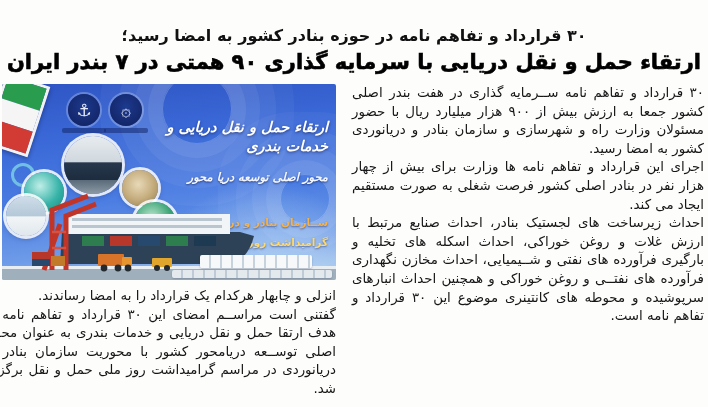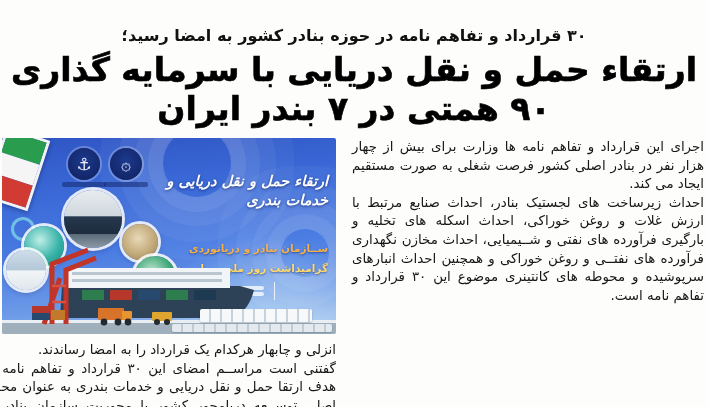--- a/index.html
+++ b/index.html
@@ -16,21 +16,21 @@
   .kicker {
     text-align:center;
     font-size:16px;
     font-weight:bold;
     padding-top:26px;
     letter-spacing:-0.2px;
     color:#111;
   }
   .headline {
     text-align:center;
-    font-size:33px;
+    font-size:21px;
     font-weight:900;
     margin-top:5px;
     letter-spacing:-0.5px;
     color:#000;
     -webkit-text-stroke:0.6px #000;
   }
 
   
   .content {
     display:flex;
@@ -183,20 +183,21 @@
 <body>
 
 <div class="page">
 
   <div class="kicker">۳۰ قرارداد و تفاهم نامه در حوزه بنادر کشور به امضا رسید؛</div>
   <h1 class="headline">ارتقاء حمل و نقل دریایی با سرمایه گذاری ۹۰ همتی در ۷ بندر ایران</h1>
 
   <div class="content">
 
     <div class="text-col">
+      <p>۳۰ قرارداد و تفاهم نامه ســرمایه گذاری در هفت بندر اصلی کشور جمعا به ارزش بیش از ۹۰۰ هزار میلیارد ریال با حضور مسئولان وزارت راه و شهرسازی و سازمان بنادر و دریانوردی کشور به امضا رسید.</p>
       <p>اجرای این قرارداد و تفاهم نامه ها وزارت برای بیش از چهار هزار نفر در بنادر اصلی کشور فرصت شغلی به صورت مستقیم ایجاد می کند.</p>
       <p>احداث زیرساخت های لجستیک بنادر، احداث صنایع مرتبط با ارزش غلات و روغن خوراکی، احداث اسکله های تخلیه و بارگیری فرآورده های نفتی و شــیمیایی، احداث مخازن نگهداری فرآورده های نفتــی و روغن خوراکی و همچنین احداث انبارهای سرپوشیده و محوطه های کانتینری موضوع این ۳۰ قرارداد و تفاهم نامه است.</p>
 
     </div>
 
     <div class="media-col">
 
       <div class="photo">
         <div class="rings"></div>
         <div class="rings2"></div>
@@ -209,20 +210,21 @@
 
         <div class="emblem e1">
           <span>⚓</span><small></small>
         </div>
         <div class="emblem e2">
           <span>۞</span><small></small>
         </div>
 
         <div class="banner-text">
           <div class="bt-title">ارتقاء حمل و نقل دریایی و خدمات بندری</div>
+          <div class="bt-sub">محور اصلی توسعه دریا محور</div>
           <div class="bt-org">ســازمان بنادر و دریانوردی</div>
           <div class="bt-event">گرامیداشت روز ملی حمل و نقل</div>
           <div class="bt-dates">
             <span></span>
               <span></span>
           </div>
         </div>
 
         <div class="bubble b-ring"></div>
         <div class="bubble b-truck"></div>

